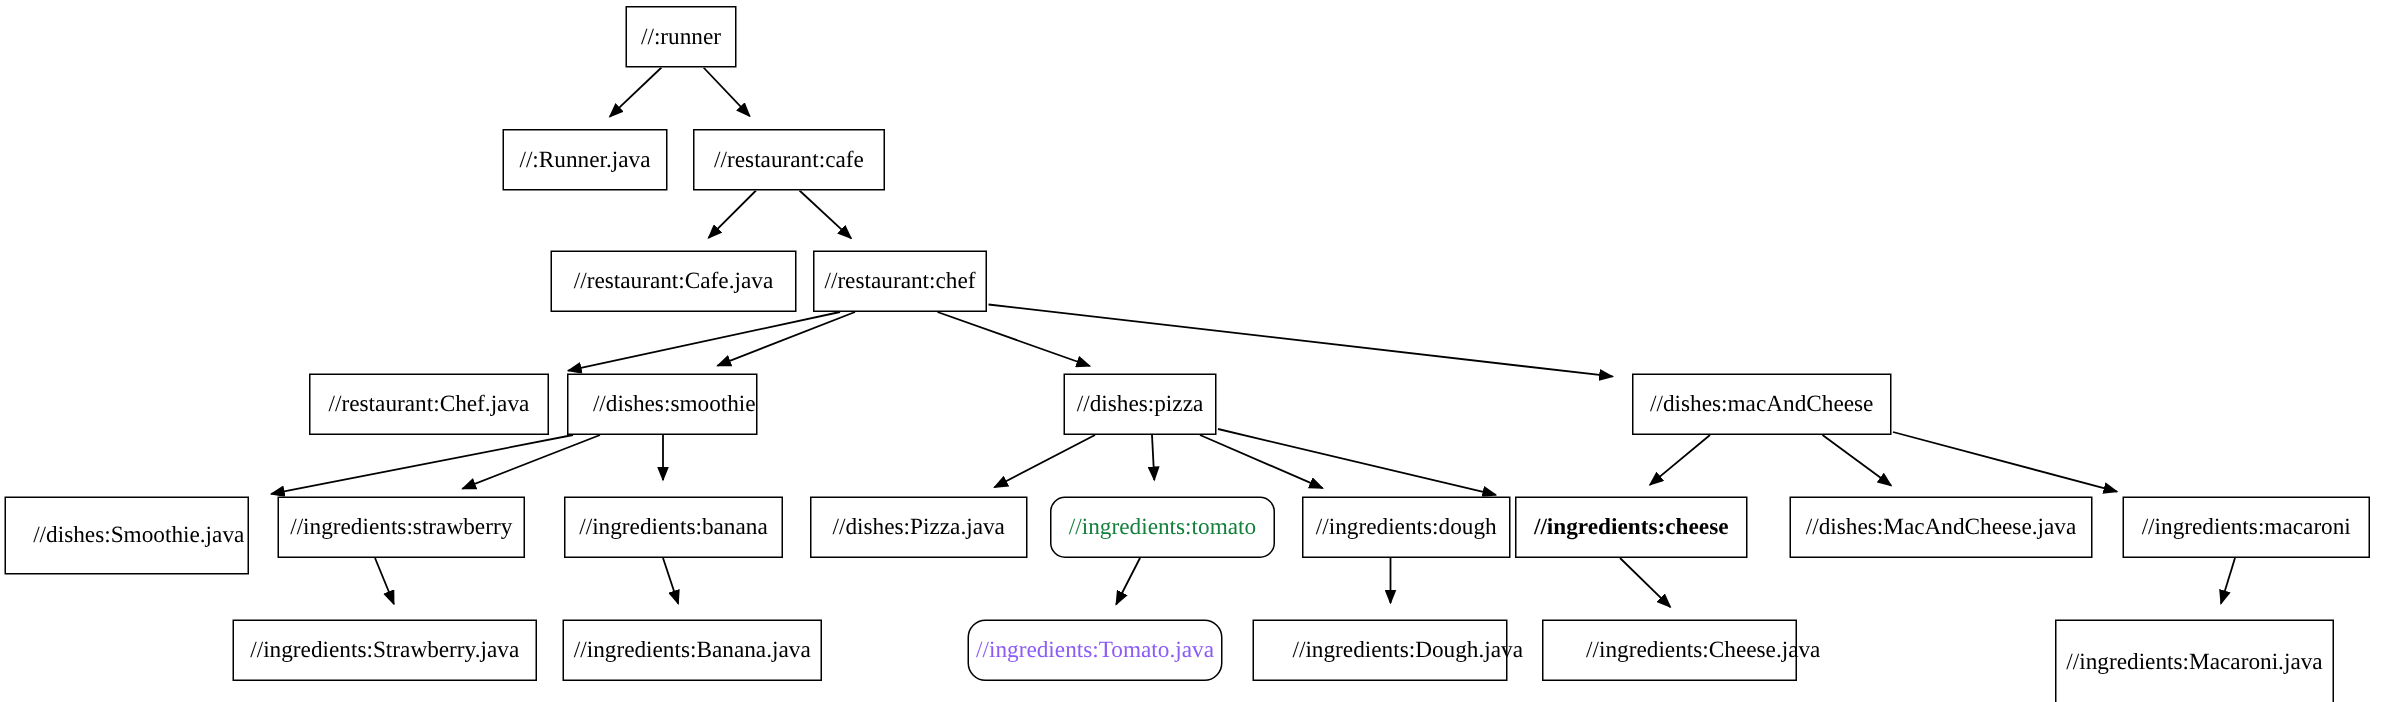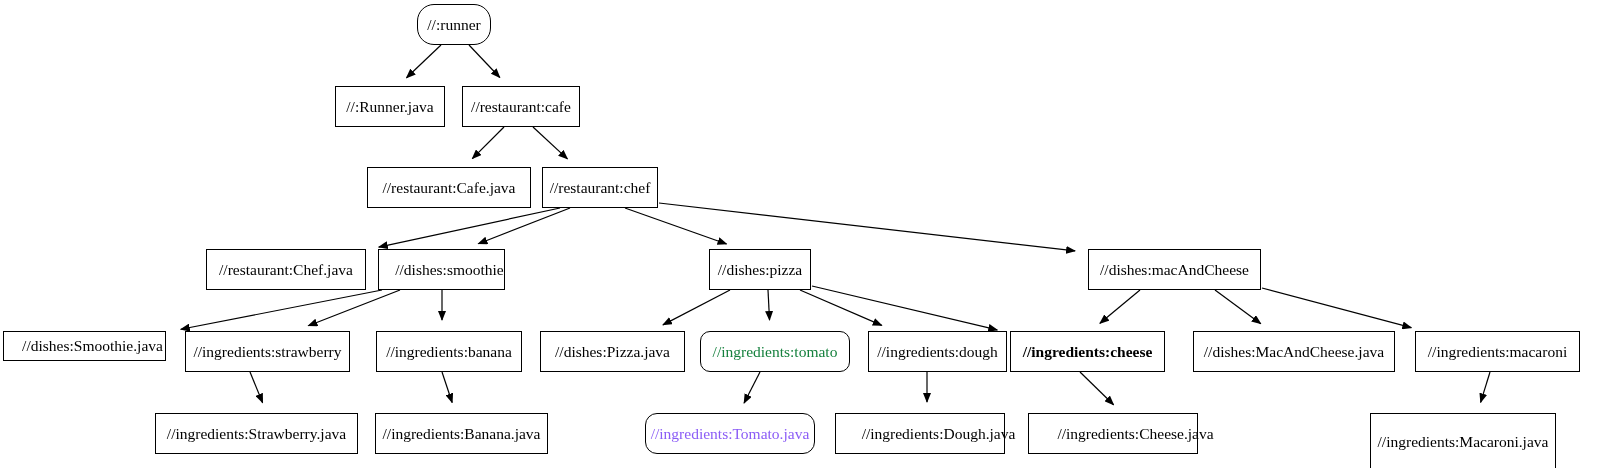--- a/index.html
+++ b/index.html
@@ -72,48 +72,48 @@
         <line x1="1262" y1="288" x2="1411.3020608495212" y2="327.6878895929107" stroke="#000000" stroke-width="1.2" marker-end="url(#arrowhead)"></line>
         <line x1="250" y1="372" x2="262.58399279369326" y2="402.67348243462726" stroke="#000000" stroke-width="1.2" marker-end="url(#arrowhead)"></line>
         <line x1="442" y1="372" x2="452.1539501058485" y2="402.4618503175454" stroke="#000000" stroke-width="1.2" marker-end="url(#arrowhead)"></line>
         <line x1="760" y1="372" x2="744.1068498283664" y2="402.99164283468536" stroke="#000000" stroke-width="1.2" marker-end="url(#arrowhead)"></line>
         <line x1="927" y1="372" x2="927" y2="402" stroke="#000000" stroke-width="1.2" marker-end="url(#arrowhead)"></line>
         <line x1="1080" y1="372" x2="1113.5559987434197" y2="404.71709877483414" stroke="#000000" stroke-width="1.2" marker-end="url(#arrowhead)"></line>
         <line x1="1490" y1="372" x2="1480.6467726395376" y2="402.3979889215025" stroke="#000000" stroke-width="1.2" marker-end="url(#arrowhead)"></line>
       </g>
   </svg>
   <div id="nodes-layer">
-      <div class="gnode" style="left: 417px; top: 4px; width: 74px; height: 41px; border-color: rgb(0, 0, 0); background: rgb(255, 255, 255); color: rgb(0, 0, 0); border-radius: 17px;">
+      <div class="gnode" style="left: 417px; top: 4px; width: 74px; height: 41px; border-color: rgb(0, 0, 0); background: rgb(255, 255, 255); color: rgb(0, 0, 0);">
         <span class="gnode-label">//:runner</span>
       </div>
       <div class="gnode" style="left: 335px; top: 86px; width: 110px; height: 41px; border-color: rgb(0, 0, 0); background: rgb(255, 255, 255); color: rgb(0, 0, 0);">
         <span class="gnode-label">//:Runner.java</span>
       </div>
-      <div class="gnode" style="left: 462px; top: 86px; width: 118px; height: 41px; border-color: rgb(0, 0, 0); background: rgb(255, 255, 255); color: rgb(0, 0, 0);">
+      <div class="gnode" style="left: 462px; top: 86px; width: 128px; height: 41px; border-color: rgb(0, 0, 0); background: rgb(255, 255, 255); color: rgb(0, 0, 0);">
         <span class="gnode-label">//restaurant:cafe</span>
       </div>
       <div class="gnode" style="left: 367px; top: 167px; width: 164px; height: 41px; border-color: rgb(0, 0, 0); background: rgb(255, 255, 255); color: rgb(0, 0, 0);">
         <span class="gnode-label">//restaurant:Cafe.java</span>
       </div>
       <div class="gnode" style="left: 542px; top: 167px; width: 116px; height: 41px; border-color: rgb(0, 0, 0); background: rgb(255, 255, 255); color: rgb(0, 0, 0);">
         <span class="gnode-label">//restaurant:chef</span>
       </div>
       <div class="gnode" style="left: 206px; top: 249px; width: 160px; height: 41px; border-color: rgb(0, 0, 0); background: rgb(255, 255, 255); color: rgb(0, 0, 0);">
         <span class="gnode-label">//restaurant:Chef.java</span>
       </div>
       <div class="gnode" style="left: 378px; top: 249px; width: 127px; height: 41px; border-color: rgb(0, 0, 0); background: rgb(255, 255, 255); color: rgb(0, 0, 0); padding-left: 16px;">
         <span class="gnode-label">//dishes:smoothie</span>
       </div>
       <div class="gnode" style="left: 709px; top: 249px; width: 102px; height: 41px; border-color: rgb(0, 0, 0); background: rgb(255, 255, 255); color: rgb(0, 0, 0);">
         <span class="gnode-label">//dishes:pizza</span>
       </div>
       <div class="gnode" style="left: 1088px; top: 249px; width: 173px; height: 41px; border-color: rgb(0, 0, 0); background: rgb(255, 255, 255); color: rgb(0, 0, 0);">
         <span class="gnode-label">//dishes:macAndCheese</span>
       </div>
-      <div class="gnode" style="left: 3px; top: 331px; width: 163px; height: 30px; border-color: rgb(0, 0, 0); background: rgb(255, 255, 255); color: rgb(0, 0, 0); padding-left: 16px;">
+      <div class="gnode" style="left: 3px; top: 331px; width: 163px; height: 52px; border-color: rgb(0, 0, 0); background: rgb(255, 255, 255); color: rgb(0, 0, 0); padding-left: 16px;">
         <span class="gnode-label">//dishes:Smoothie.java</span>
       </div>
       <div class="gnode" style="left: 185px; top: 331px; width: 165px; height: 41px; border-color: rgb(0, 0, 0); background: rgb(255, 255, 255); color: rgb(0, 0, 0);">
         <span class="gnode-label">//ingredients:strawberry</span>
       </div>
       <div class="gnode" style="left: 376px; top: 331px; width: 146px; height: 41px; border-color: rgb(0, 0, 0); background: rgb(255, 255, 255); color: rgb(0, 0, 0);">
         <span class="gnode-label">//ingredients:banana</span>
       </div>
       <div class="gnode" style="left: 540px; top: 331px; width: 145px; height: 41px; border-color: rgb(0, 0, 0); background: rgb(255, 255, 255); color: rgb(0, 0, 0);">
         <span class="gnode-label">//dishes:Pizza.java</span>

